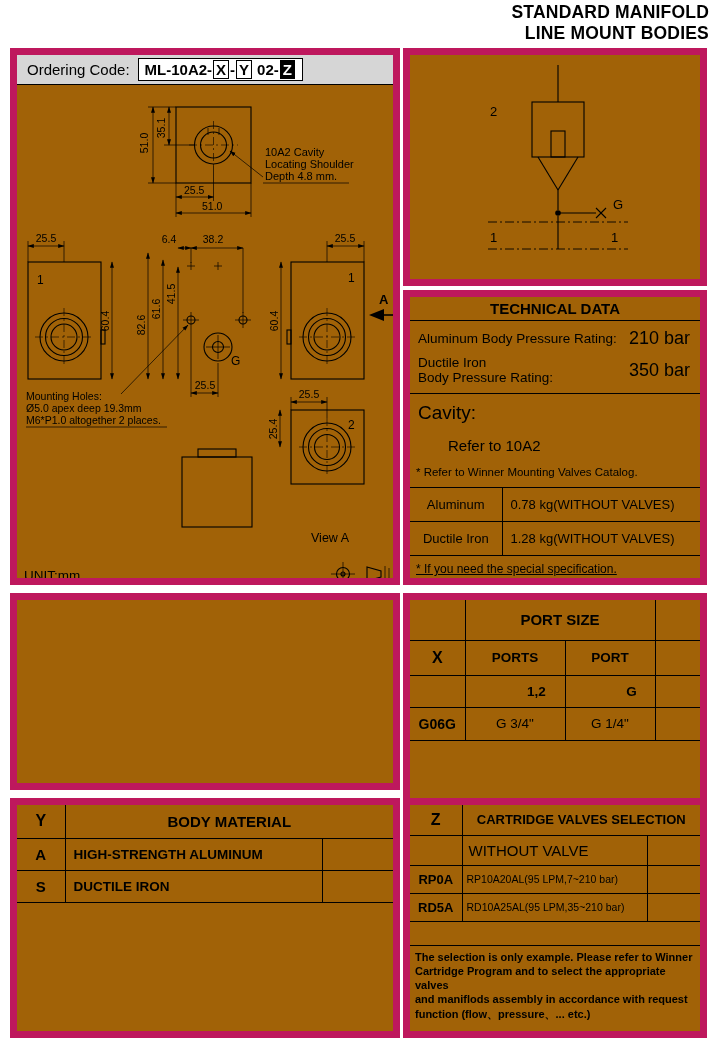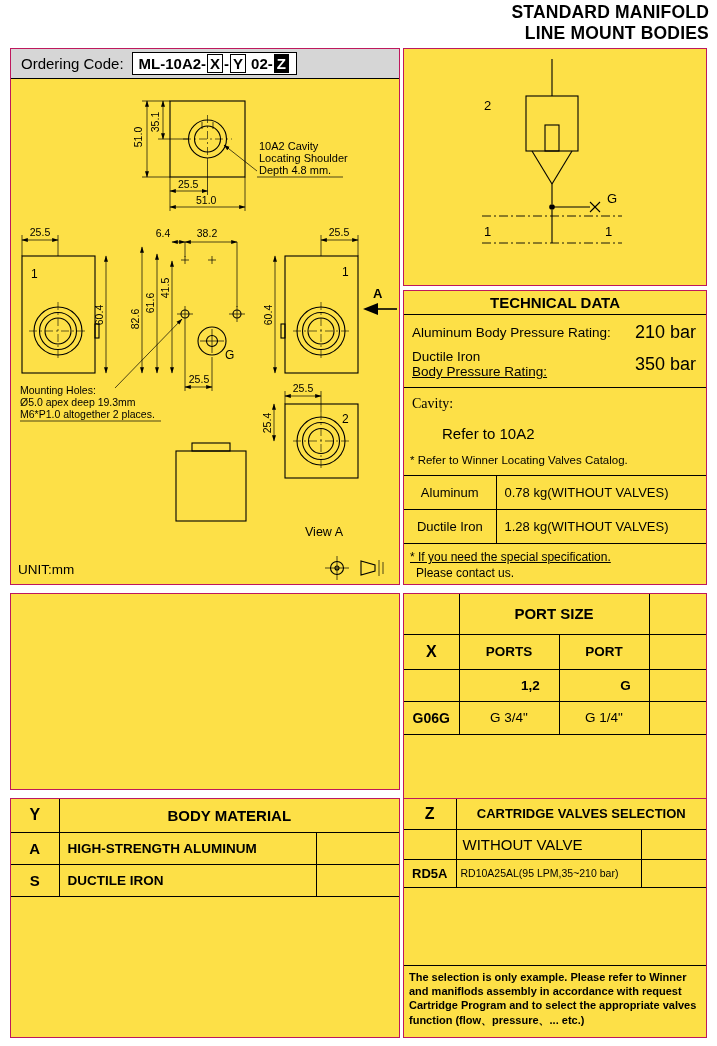--- a/index.html
+++ b/index.html
@@ -1,21 +1,21 @@
 <!DOCTYPE html>
 <html><head>
 <meta charset="utf-8">
 <style>
   * { margin:0; padding:0; box-sizing:border-box; }
   html,body { background:#fff; }
   body {
     width:717px; height:1046px; position:relative; color:#000;
     font-family:"Liberation Sans", sans-serif; overflow:hidden;
   }
-  .box { position:absolute; border:1px solid #be185d; background:#fde047; overflow:hidden; }
+  .box { position:absolute; border:7px solid #be185d; background:#a16207; overflow:hidden; }
   .page-title {
     position:absolute; top:2px; right:8px; text-align:right;
     font-size:17.5px; font-weight:bold; line-height:1.2; letter-spacing:0.2px;
   }
   
   .order-bar {
     position:absolute; left:0; top:0; width:100%; height:30px;
     background:#d6d6d6; border-bottom:1px solid #000;
     display:flex; align-items:center; padding-left:10px; font-size:15px;
   }
@@ -36,21 +36,21 @@
   .dd      { stroke:#000; fill:none; stroke-width:0.9; stroke-dasharray:9 3 2 3; }
 
   
   .tech-header { height:24px; line-height:24px; text-align:center; font-weight:bold;
                  font-size:15px; border-bottom:1px solid #000; }
   .tech-pad { padding:7px 8px 0 8px; }
   .trow { display:flex; justify-content:space-between; align-items:center; font-size:13.5px; }
   .trow + .trow { margin-top:6px; }
   .trow .tval { font-size:18px; padding-right:2px; }
   .tdivider { border-top:1px solid #000; margin-top:8px; }
-  .cavity-label { font-size:14px; padding:8px 8px 0 8px;font-family:Liberation Serif, serif; }
+  .cavity-label { font-size:19px; padding:8px 8px 0 8px; }
   .cavity-value { font-size:15px; padding:13px 0 0 38px; }
   .cavity-note  { font-size:11.5px; padding:12px 0 9px 6px; }
   .wtable { border-collapse:collapse; width:100%; table-layout:fixed; border-top:1px solid #000; }
   .wtable td { border-right:1px solid #000; border-bottom:1px solid #000; height:34px;
                font-size:13px; overflow:hidden; white-space:nowrap; }
   .wtable td:last-child { border-right:none; }
   .wtable .mat { text-align:center; }
   .wtable .wt  { padding-left:8px; }
   .tech-foot { padding:6px 6px; font-size:12px; line-height:1.3; }
   .tech-foot .u { text-decoration:underline; }
@@ -308,29 +308,29 @@
 <div class="box" style="left:403px; top:290px; width:304px; height:295px;">
   <div class="tech-header">TECHNICAL DATA</div>
   <div class="tech-pad">
     <div class="trow">
       <span>Aluminum Body Pressure Rating:</span>
       <span class="tval">210 bar</span>
     </div>
     <div class="trow">
       <span>
         <span style="display:block;">Ductile Iron</span>
-        <span style="display:block;text-decoration:underline;">Body Pressure Rating:</span>
+        <span style="display:block;">Body Pressure Rating:</span>
       </span>
       <span class="tval">350 bar</span>
     </div>
   </div>
   <div class="tdivider"></div>
   <div class="cavity-label">Cavity:</div>
   <div class="cavity-value">Refer to 10A2</div>
-  <div class="cavity-note">* Refer to Winner Locating Valves Catalog.</div>
+  <div class="cavity-note">* Refer to Winner Mounting Valves Catalog.</div>
   <table class="wtable">
     <colgroup>
         <col style="width:92px">
         <col>
       </colgroup>
     <tbody>
         <tr>
       <td class="mat">Aluminum</td>
       <td class="wt">0.78  kg(WITHOUT VALVES)</td>
     </tr>
@@ -421,25 +421,30 @@
         <tr class="hd">
       <th class="key">Z</th>
       <th class="ttl" colspan="2">CARTRIDGE VALVES SELECTION</th>
     </tr>
     <tr class="nv">
       <td></td>
       <td class="nvl">WITHOUT VALVE</td>
       <td></td>
     </tr>
     <tr>
+      <th class="code">RP0A</th>
+      <td class="desc">RP10A20AL(95 LPM,7~210 bar)</td>
+      <td></td>
+    </tr>
+    <tr>
       <th class="code">RD5A</th>
       <td class="desc">RD10A25AL(95 LPM,35~210 bar)</td>
       <td></td>
     </tr>
   </tbody>
     </table>
   <div class="cart-note">
     <div>The selection is only example. Please refer to Winner</div>
+    <div>Cartridge Program and to select the appropriate valves</div>
     <div>and maniflods assembly in accordance with request</div>
-    <div>Cartridge Program and to select the appropriate valves</div>
     <div>function (flow、pressure、... etc.)</div>
   </div>
 </div>
 
 </body></html>

